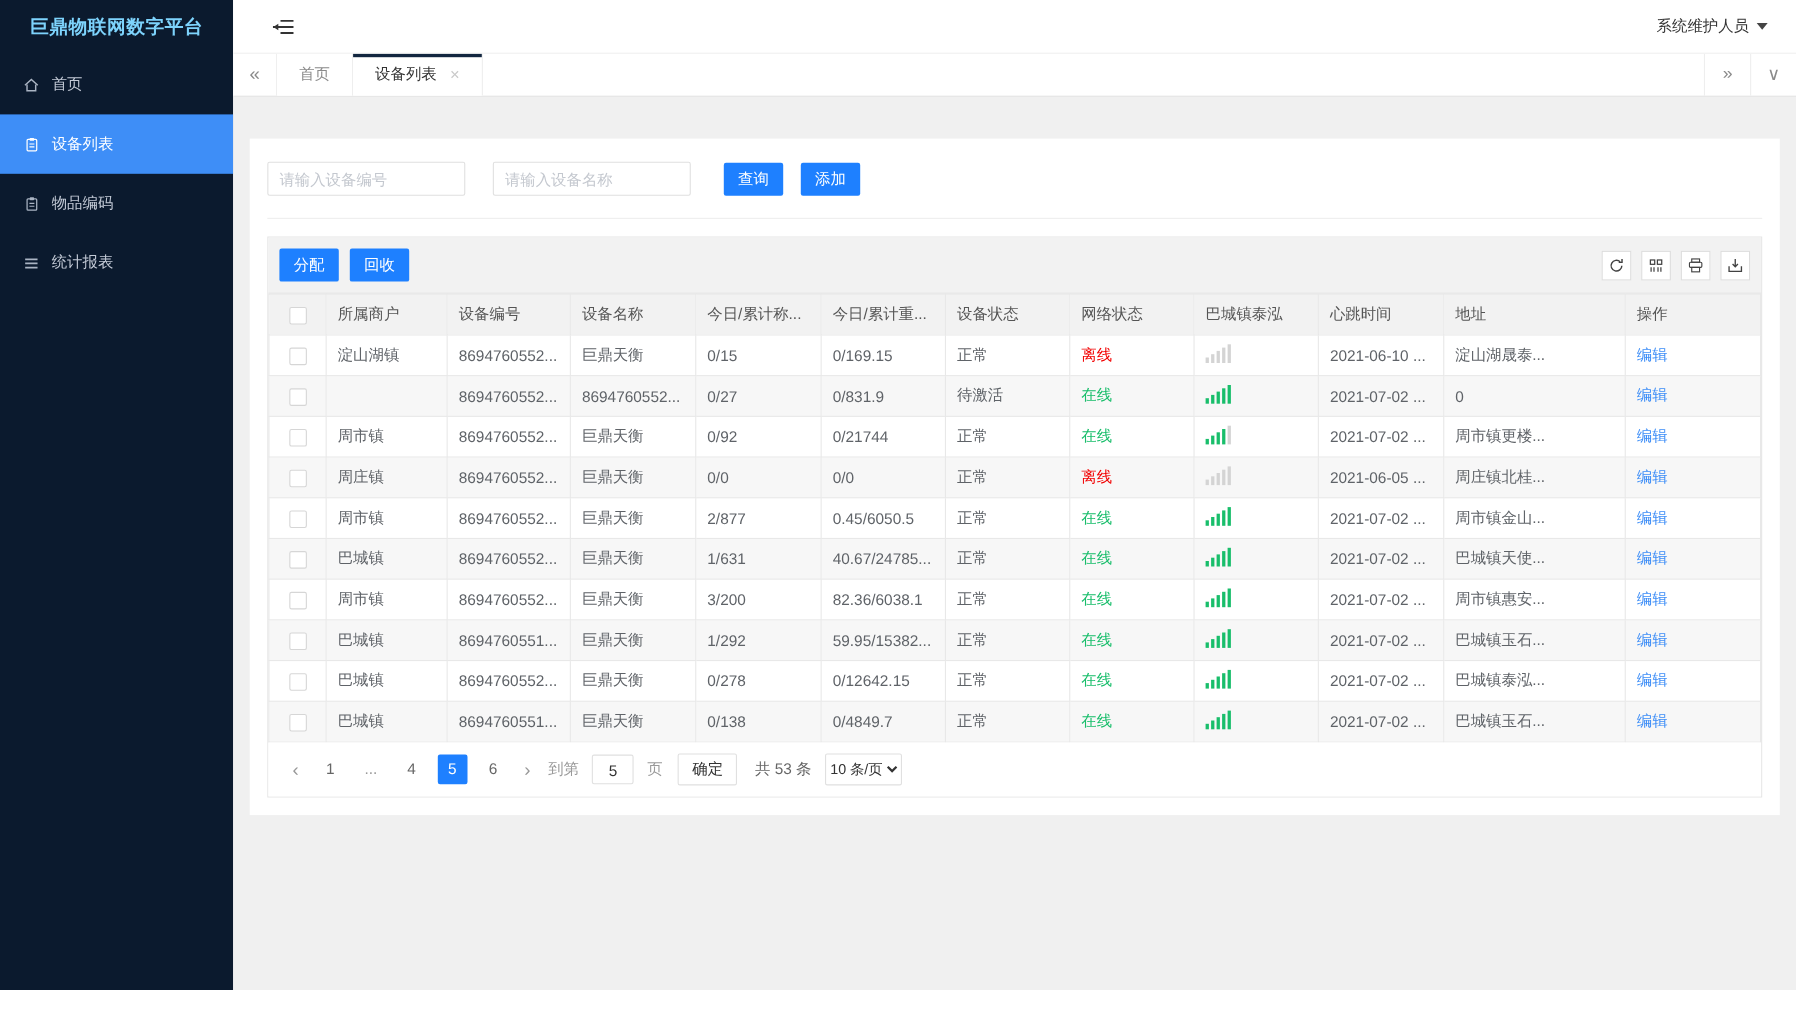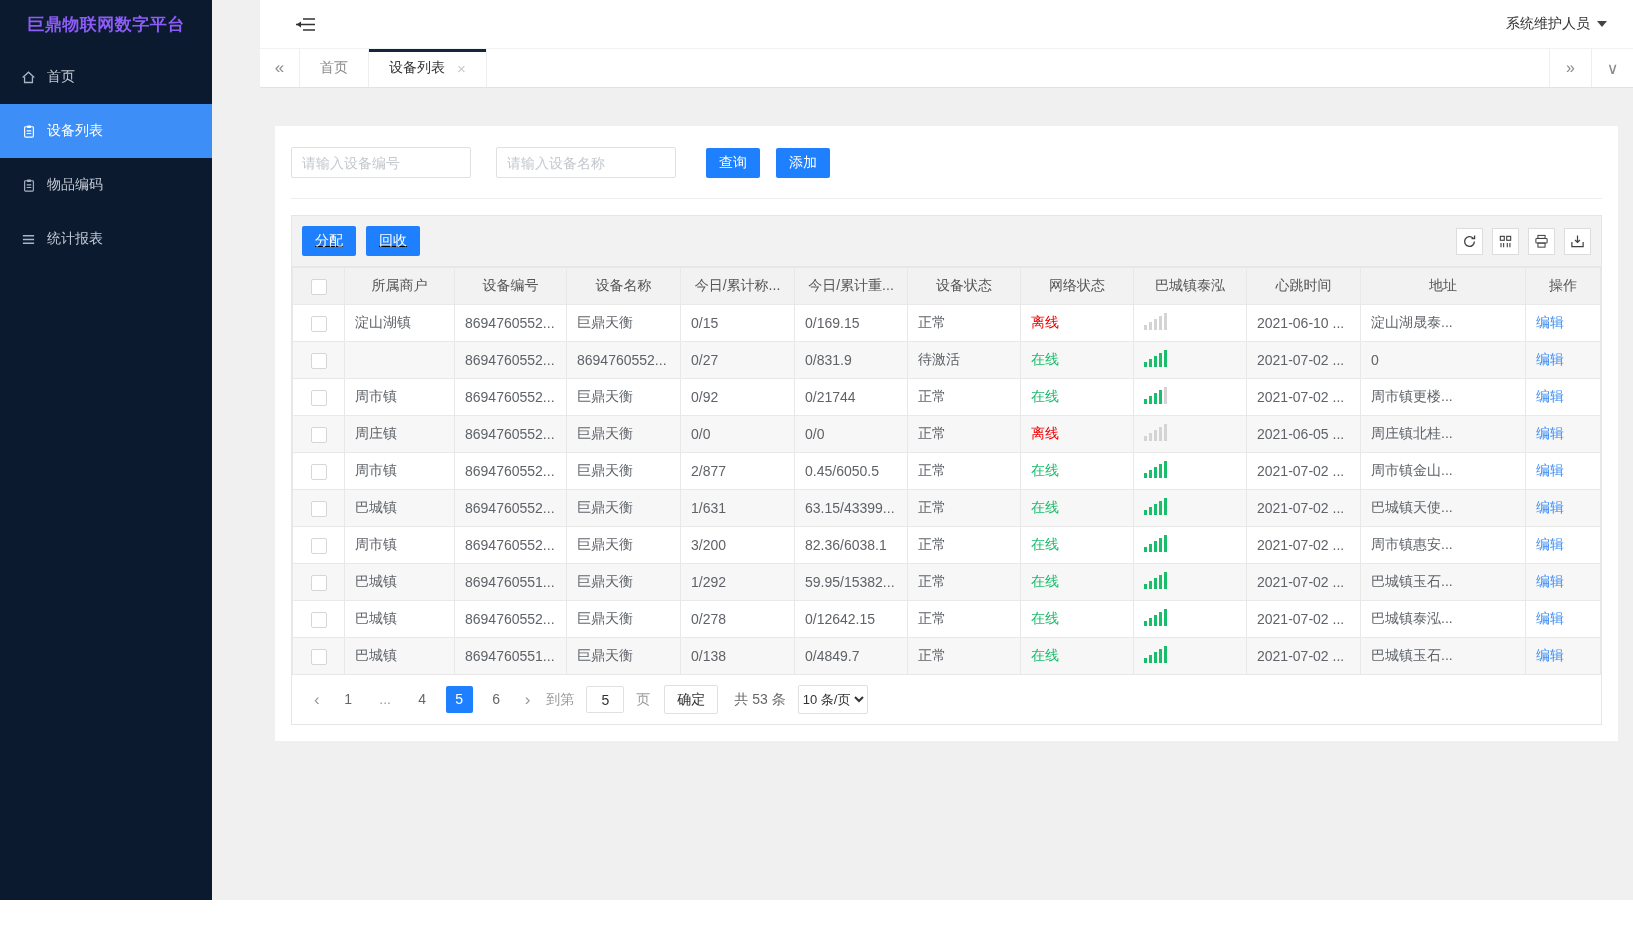--- a/index.html
+++ b/index.html
@@ -1,30 +1,30 @@
 <!DOCTYPE html>
 <html><head>
 <meta charset="utf-8">
 <style>
   * { box-sizing: border-box; margin: 0; padding: 0; }
   html,body { width:1633px; height:937px; background:#fff; font-family:"Liberation Sans","DejaVu Sans",sans-serif; }
   .app { display:flex; width:1633px; height:900px; overflow:hidden; }
 
   
   .sidebar { width:212px; flex-shrink:0; background:#0b1a2e; }
-  .logo { height:48px; display:flex; align-items:center; justify-content:center; color:#8b5cf6; font-size:17px; font-weight:bold; letter-spacing:.5px; }
+  .logo { height:48px; display:flex; align-items:center; justify-content:center; color:#7dd3fc; font-size:17px; font-weight:bold; letter-spacing:.5px; }
   .menu { margin-top:2px; }
   .menu-item { height:54px; display:flex; align-items:center; padding:0 20px; font-size:14px; color:#c3cad6; cursor:pointer; }
   .menu-item.active { background:#3e8ef7; color:#fff; }
   .mi-icon { width:17px; height:17px; display:inline-flex; align-items:center; justify-content:center; margin-right:10px; color:#aab4c3; }
   .menu-item.active .mi-icon { color:#fff; }
   .mi-caret { margin-left:auto; width:0; height:0; border-left:5px solid transparent; border-right:5px solid transparent; border-top:6px solid #aab4c3; }
 
   
-  .main { flex:1; display:flex; flex-direction:column; background:#f0f0f0; min-width:0;padding-left:48px; }
+  .main { flex:1; display:flex; flex-direction:column; background:#f0f0f0; min-width:0; }
   .topbar { height:48px; background:#fff; display:flex; align-items:center; justify-content:space-between; padding:0 26px 0 36px; }
   .burger { display:flex; align-items:center; cursor:pointer; color:#333; }
   .user { display:flex; align-items:center; font-size:14px; color:#333; cursor:pointer; }
   .user-caret { margin-left:7px; width:0; height:0; border-left:5px solid transparent; border-right:5px solid transparent; border-top:6px solid #444; }
 
   .tabbar { height:40px; background:#fff; border-bottom:1px solid #e2e2e2; border-top:1px solid #f2f2f2; display:flex; align-items:stretch; }
   .tab-scroll { width:40px; display:flex; align-items:center; justify-content:center; color:#8a8a8a; font-size:17px; border-right:1px solid #eee; cursor:pointer; }
   .tab { padding:0 20px; display:flex; align-items:center; font-size:14px; color:#8a8a8a; border-right:1px solid #eee; cursor:pointer; position:relative; background:#fff; }
   .tab.active { color:#333; }
   .tab.active::before { content:""; position:absolute; top:0; left:0; right:0; height:3px; background:#12263f; }
@@ -39,28 +39,28 @@
   .search-row { display:flex; align-items:center; padding:5px 0 20px; border-bottom:1px solid #eee; }
   .txt-input { width:180px; height:31px; border:1px solid #e0e0e0; border-radius:2px; padding:0 10px; font-size:14px; color:#333; outline:none; }
   .txt-input::placeholder { color:#c4c8cf; }
   .txt-input + .txt-input { margin-left:25px; }
   .btn { height:30px; padding:0 13px; background:#1e80ff; color:#fff; border:none; border-radius:2px; font-size:14px; cursor:pointer; font-family:inherit; }
   .search-row .btn:first-of-type { margin-left:30px; }
   .search-row .btn + .btn { margin-left:16px; }
 
   
   .table-block { margin-top:16px; border:1px solid #e6e6e6; }
-  .table-toolbar { background:#f2f2f2; padding:10px; display:flex; align-items:center; border-bottom:1px solid #e6e6e6;text-decoration:underline; }
+  .table-toolbar { background:#f2f2f2; padding:10px; display:flex; align-items:center; border-bottom:1px solid #e6e6e6; }
   .table-toolbar .btn + .btn { margin-left:10px; }
   .tool-icons { margin-left:auto; display:flex; }
   .icon-btn { width:27px; height:27px; margin-left:9px; background:#fff; border:1px solid #ddd; display:flex; align-items:center; justify-content:center; color:#424242; cursor:pointer; }
 
   table { width:100%; border-collapse:collapse; table-layout:fixed; font-size:14px; color:#5f6368; }
   th,td { border:1px solid #e8e8e8; height:37px; padding:0 10px; text-align:left; font-weight:normal; white-space:nowrap; overflow:hidden; }
-  th { background:#f2f2f2; color:#555;text-align:center; }
+  th { background:#f2f2f2; color:#555; }
   tr.alt td { background:#f7f7f7; }
   td.center, th.center { text-align:center; padding:0; }
   .cb { width:16px; height:16px; border:1px solid #d6d6d6; border-radius:2px; background:#fff; display:inline-block; vertical-align:middle; cursor:pointer; }
   .online { color:#19be6b; }
   .offline { color:#f20000; }
   .signal { display:inline-flex; align-items:flex-end; gap:2px; height:17px; }
   .signal i { width:3px; display:inline-block; background:#19be6b; }
   .signal i.off { background:#d4d4d4; }
   .edit-link { color:#3e8ef7; text-decoration:none; cursor:pointer; }
 
@@ -330,21 +330,21 @@
                   <td>2021-07-02 ...</td>
                   <td>周市镇金山...</td>
                   <td><a class="edit-link">编辑</a></td>
                 </tr>
                 <tr class="alt">
                   <td class="center"><span class="cb"></span></td>
                   <td>巴城镇</td>
                   <td>8694760552...</td>
                   <td>巨鼎天衡</td>
                   <td>1/631</td>
-                  <td>63.15/43399...</td>
+                  <td>40.67/24785...</td>
                   <td>正常</td>
                   <td class="online">在线</td>
                   <td><span class="signal">
                       <i class="" style="height:5px"></i>
                       <i class="" style="height:8px"></i>
                       <i class="" style="height:11px"></i>
                       <i class="" style="height:14px"></i>
                       <i class="" style="height:17px"></i>
                     </span></td>
                   <td>2021-07-02 ...</td>

